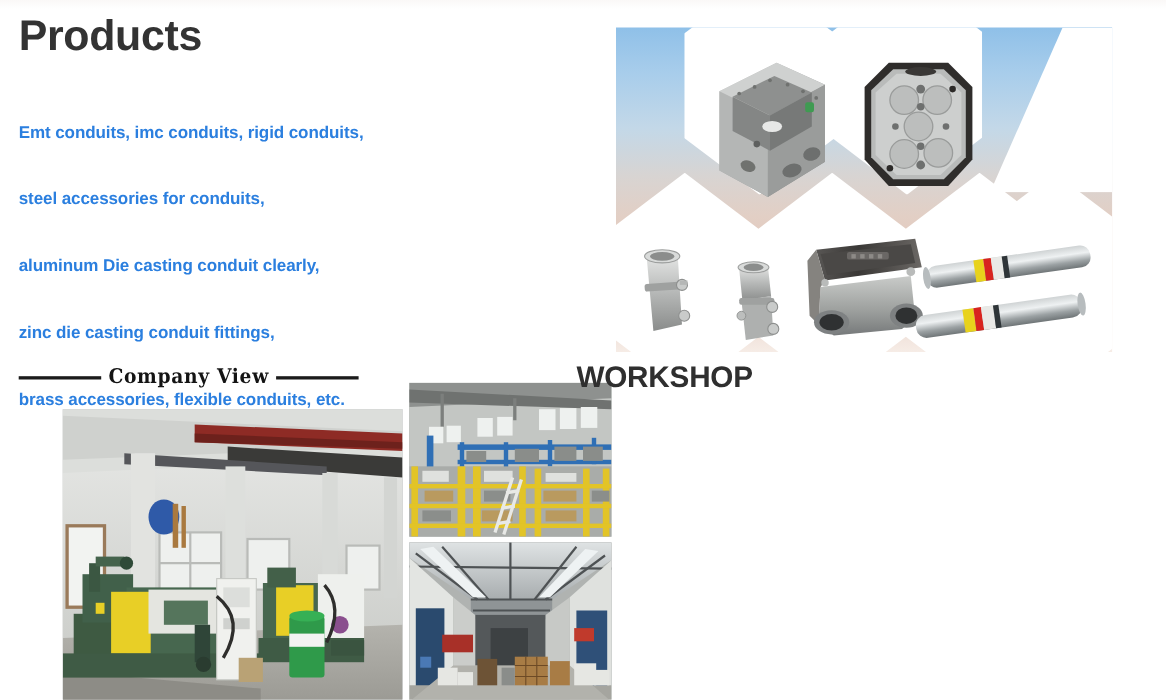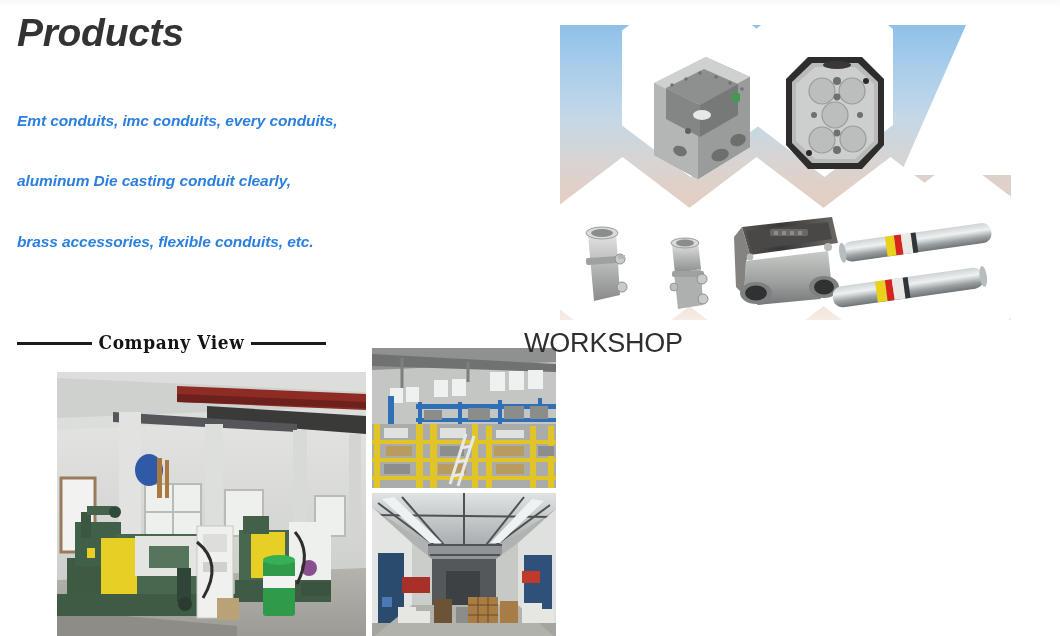--- a/index.html
+++ b/index.html
@@ -15,21 +15,20 @@
     font-family: "Liberation Sans", sans-serif;
     background: linear-gradient(#faf8f7 0px, #ffffff 8px, #ffffff 100%);
   }
 
   
   .products-block {
     position: absolute;
     left: 17px;
     top: 13px;
     width: 480px;
-    font-style: italic;
   }
   .products-title {
     font-size: 39px;
     font-weight: bold;
     color: #333333;
     letter-spacing: -0.3px;
     line-height: 1.05;
     margin: 0 0 16px 0;
   }
   .products-list {
@@ -131,42 +130,44 @@
 
   
   .workshop-block {
     position: absolute;
     left: 524px;
     top: 329px;
     width: 510px;
   }
   .workshop-title {
     font-size: 27px;
-    font-weight: normal;
+    font-weight: bold;
     color: #2f2f2f;
     margin: 0 0 11px 0;
     line-height: 1.1;
     letter-spacing: -0.2px;
   }
   .workshop-body {
     font-size: 19.5px;
     color: #3b3b3b;
     line-height: 28.5px;
     white-space: pre-line;
     letter-spacing: -0.1px;
   }
 </style>
 </head>
 <body>
 
 <section class="products-block">
   <h1 class="products-title">Products</h1>
   <div class="products-list">
-    <div>Emt conduits, imc conduits, every conduits,</div>
+    <div>Emt conduits, imc conduits, rigid conduits,</div>
+    <div>steel accessories for conduits,</div>
     <div>aluminum Die casting conduit clearly,</div>
+    <div>zinc die casting conduit fittings,</div>
     <div>brass accessories, flexible conduits, etc.</div>
   </div>
 </section>
 
 <figure class="collage">
   <div class="hex hex-rfill"></div>
   <div class="hex hex-b1"></div>
   <div class="hex hex-b2"></div>
   <div class="hex hex-b3"></div>
   <div class="hex hex-b4"></div>

